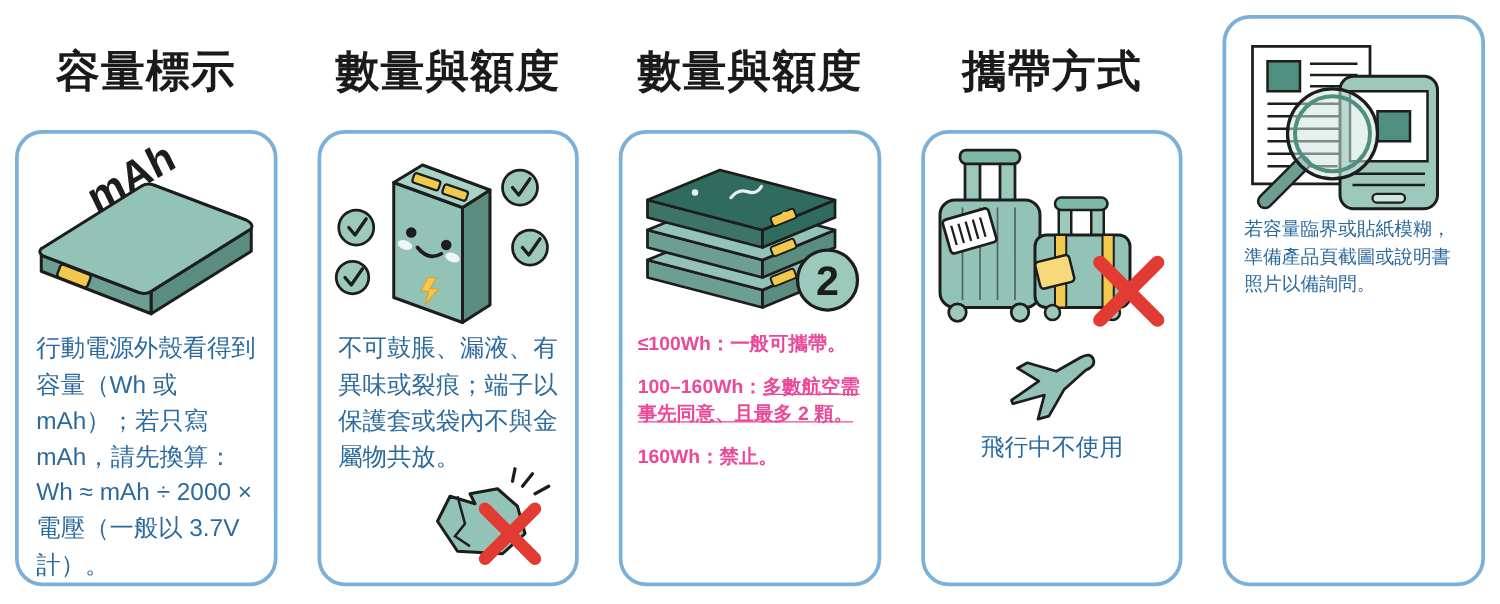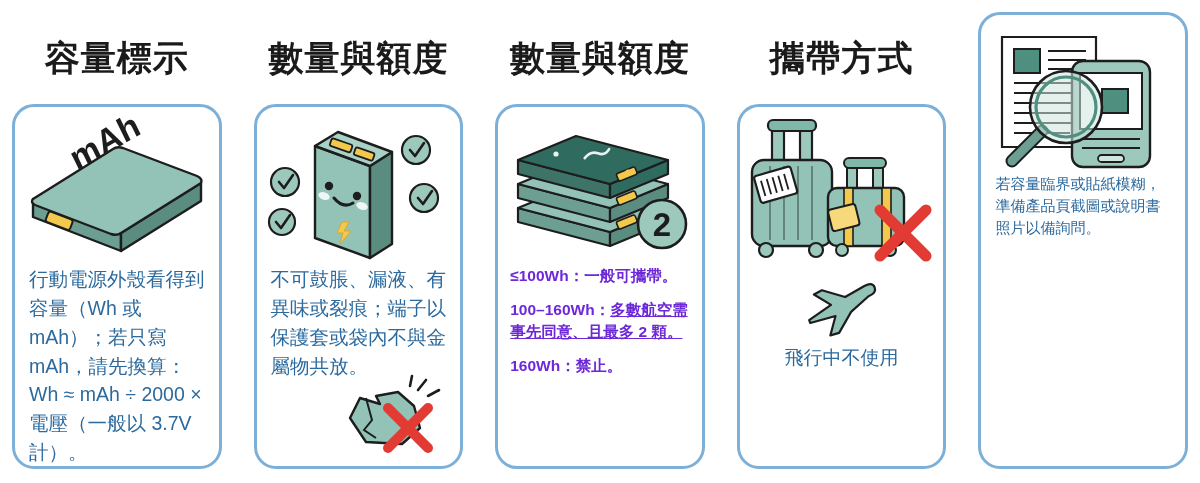--- a/index.html
+++ b/index.html
@@ -63,21 +63,21 @@
     font-size: 19.5px;
     line-height: 1.48;
     text-align: left;
     flex: 1 1 auto;
   }
   
   .body-text.small {
     font-size: 15.5px;
     line-height: 1.38;
     padding: 0 12px;
-    color: #6d28d9;
+    color: #ec4899;
   }
   .body-text.small p { margin-bottom: 13px; font-weight: 700; }
   .body-text.small p .rest { font-weight: 700; }
   .body-text.small p.t2 .rest { font-weight: 700; text-decoration: underline; }
   
   .body-text.centered {
     text-align: center;
     font-size: 19px;
     padding-top: 2px;
   }

